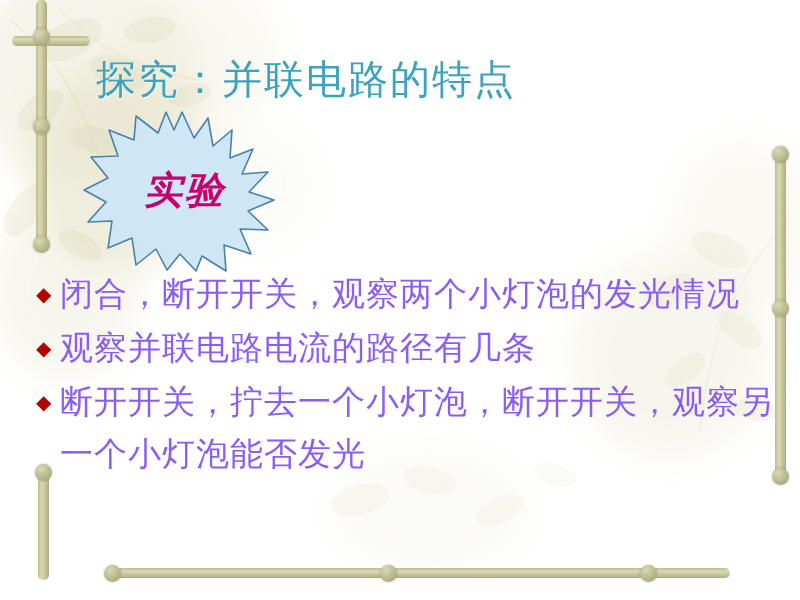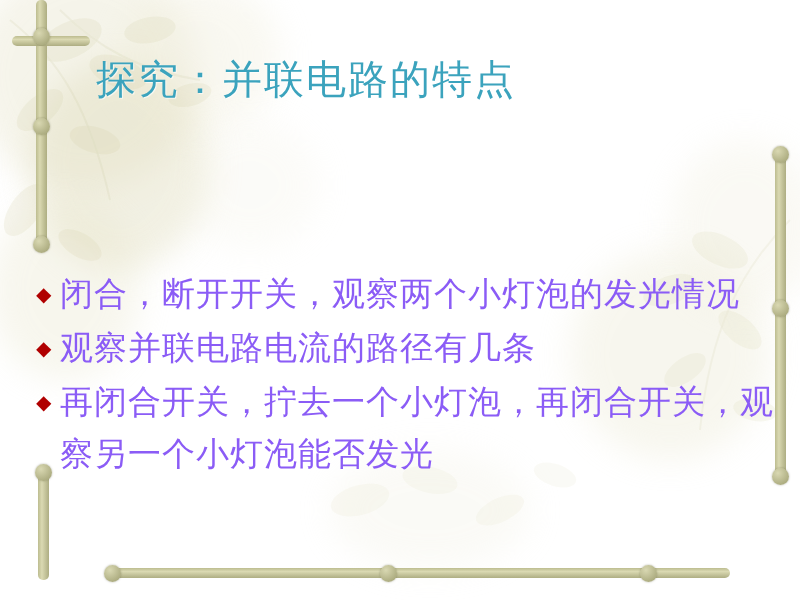--- a/index.html
+++ b/index.html
@@ -211,33 +211,39 @@
   <div class="node" style="left:772px; top:146px;"></div>
   <div class="node" style="left:772px; top:300px;"></div>
   <div class="node" style="left:772px; top:468px;"></div>
   <div class="node" style="left:104px; top:565px;"></div>
   <div class="node" style="left:380px; top:565px;"></div>
   <div class="node" style="left:640px; top:565px;"></div>
   <div class="node" style="left:35px; top:464px;"></div>
 
   <div id="title">探究：并联电路的特点</div>
 
+  <div id="burst-wrap">
+    <svg width="200" height="165" viewBox="0 0 200 165">
+      <polygon points="100,4 112,30 126,10 131,38 150,22 148,50 171,41 160,66 186,64 167,84 192,92 166,103 186,122 158,121 169,146 142,137 144,163 120,148 114,163 98,146 85,162 74,141 54,157 50,130 26,140 30,113 6,114 24,94 2,82 26,70 9,49 36,48 27,22 52,32 54,8 76,25 84,4 92,22" fill="#cfe7f5" stroke="#4a7fa8" stroke-width="1.6" stroke-linejoin="round"></polygon>
+    </svg>
+    <div id="burst-label">实验</div>
+  </div>
 
   <div id="bullets">
 
     <div class="bullet-row">
       <div class="bullet-mark">◆</div>
       <div class="bullet-text">闭合，断开开关，观察两个小灯泡的发光情况</div>
     </div>
 
     <div class="bullet-row">
       <div class="bullet-mark">◆</div>
       <div class="bullet-text">观察并联电路电流的路径有几条</div>
     </div>
 
     <div class="bullet-row">
       <div class="bullet-mark">◆</div>
-      <div class="bullet-text">再闭合开关，拧去一个小灯泡，再闭合开关，观察另一个小灯泡能否发光</div>
+      <div class="bullet-text">断开开关，拧去一个小灯泡，断开开关，观察另一个小灯泡能否发光</div>
     </div>
 
   </div>
 
 </div>
 
 </body></html>

